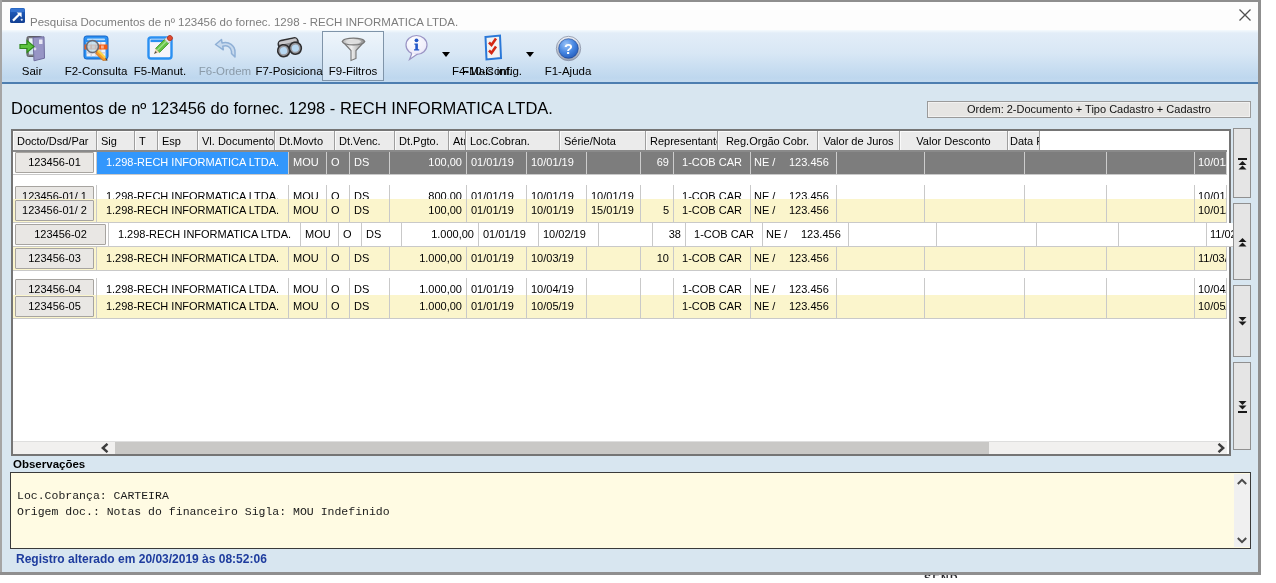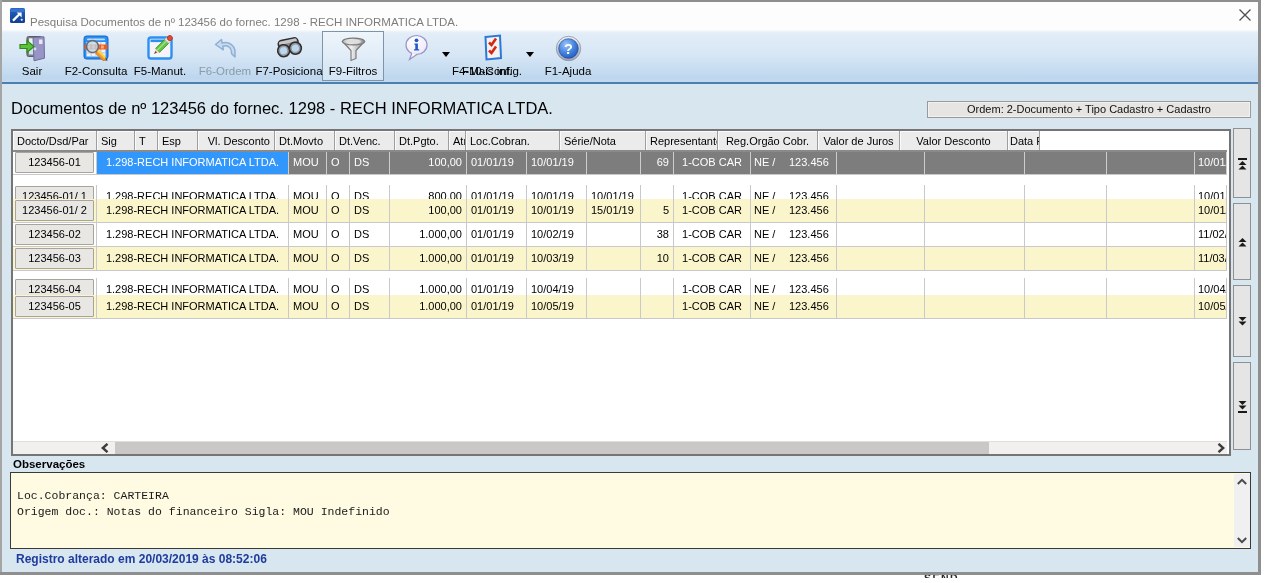--- a/index.html
+++ b/index.html
@@ -214,21 +214,21 @@
 
 <div class="abs" id="heading">Documentos de nº 123456 do fornec. 1298 - RECH INFORMATICA LTDA.</div>
 <div class="abs" id="ordem">Ordem: 2-Documento + Tipo Cadastro + Cadastro</div>
 
 <div class="abs" id="grid"></div>
 <div class="hrow">
     <div class="hc" style="width:84px">Docto/Dsd/Par</div>
     <div class="hc" style="width:38px">Sig</div>
     <div class="hc" style="width:23px">T</div>
     <div class="hc" style="width:40px">Esp</div>
-    <div class="hc num" style="width:77px">Vl. Desconto</div>
+    <div class="hc num" style="width:77px">Vl. Documento</div>
     <div class="hc" style="width:60px">Dt.Movto</div>
     <div class="hc" style="width:60px">Dt.Venc.</div>
     <div class="hc" style="width:54px">Dt.Pgto.</div>
     <div class="hc num" style="width:17px">Atr.</div>
     <div class="hc" style="width:94px">Loc.Cobran.</div>
     <div class="hc" style="width:86px">Série/Nota</div>
     <div class="hc ctr" style="width:72px">Representante</div>
     <div class="hc ctr" style="width:100px">Reg.Orgão Cobr.</div>
     <div class="hc ctr" style="width:82px">Valor de Juros</div>
     <div class="hc ctr" style="width:108px">Valor Desconto</div>
@@ -300,21 +300,21 @@
       <span style="position:absolute;left:3px">NE /</span>
       <span style="position:absolute;left:38px">123.456</span>
     </div>
     <div class="c" style="width:88px"></div>
     <div class="c" style="width:100px"></div>
     <div class="c" style="width:82px"></div>
     <div class="c" style="width:88px"></div>
     <div class="c" style="width:32px;padding:0 3px">10/01/</div>
   </div>
 <div class="row rw" style="top:223px">
-    <div class="c docto" style="width:84px">
+    <div class="c docto" style="width:96px">
       <div class="dbtn">123456-02</div>
     </div>
     <div class="c cliente" style="width:192px">1.298-RECH INFORMATICA LTDA.</div>
     <div class="c" style="width:38px">MOU</div>
     <div class="c" style="width:23px">O</div>
     <div class="c" style="width:40px">DS</div>
     <div class="c num" style="width:77px">1.000,00</div>
     <div class="c" style="width:60px">01/01/19</div>
     <div class="c" style="width:60px">10/02/19</div>
     <div class="c" style="width:54px"></div>

